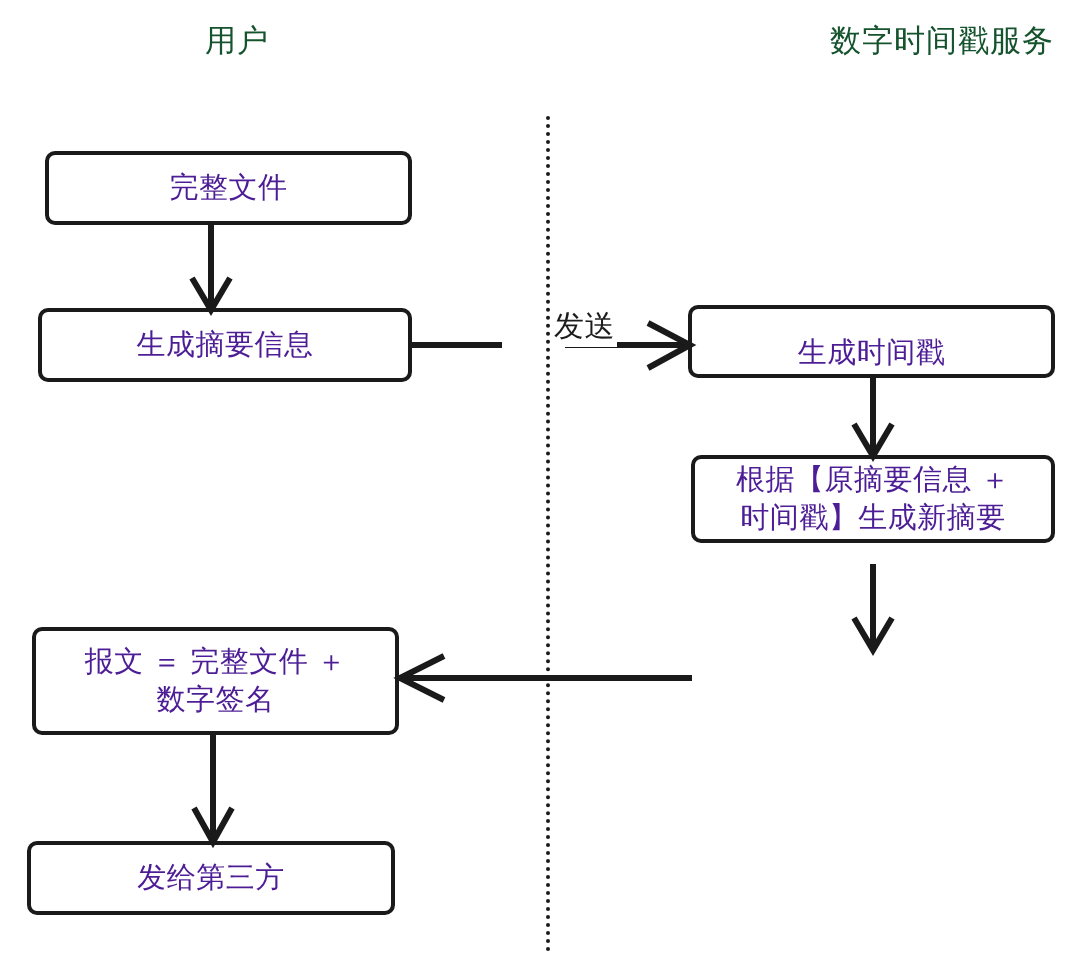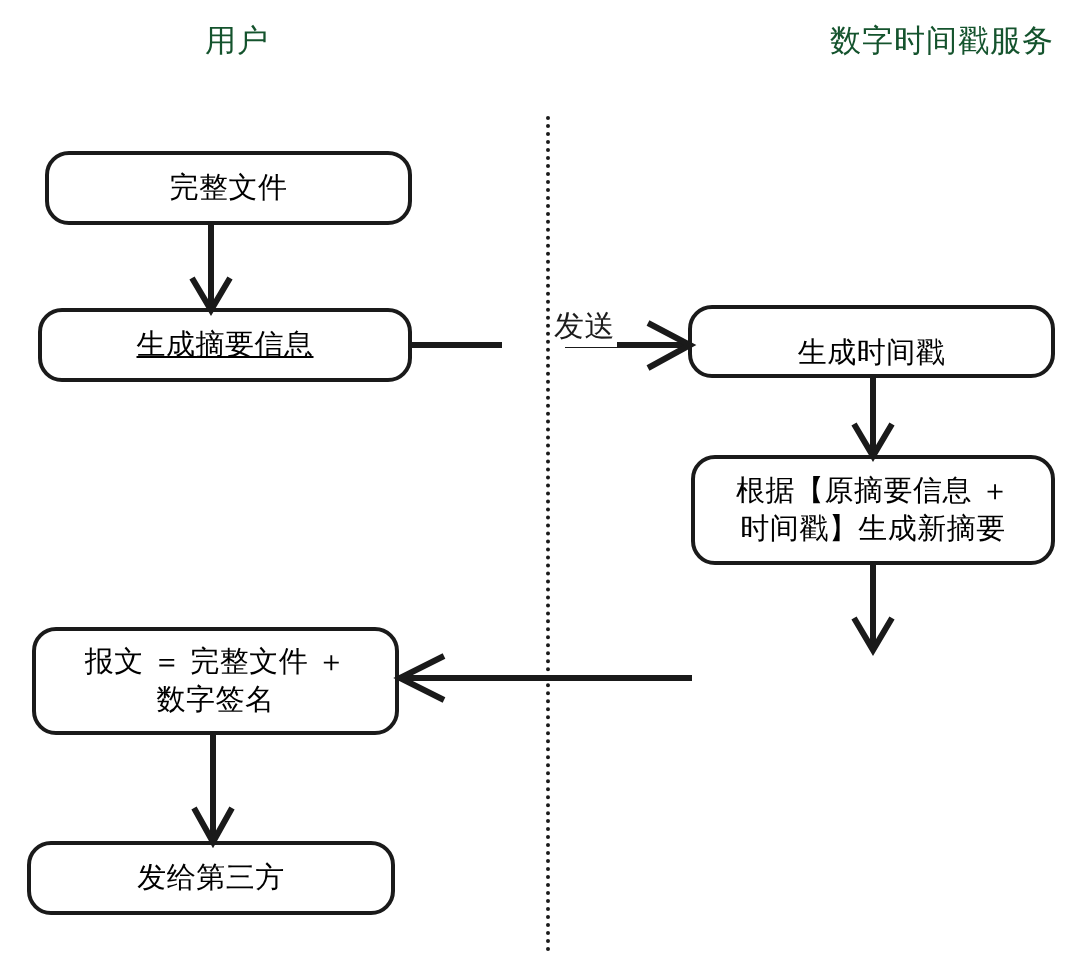--- a/index.html
+++ b/index.html
@@ -25,43 +25,43 @@
     white-space: nowrap;
     font-weight: 400;
   }
   #lane-title-left  { left: 205px; top: 20px; }
   #lane-title-right { left: 793px; top: 20px; margin-left: 37px; }
 
   .node {
     position: absolute;
     box-sizing: border-box;
     border: 4px solid #1a1a1a;
-    border-radius: 24px;
+    border-radius: 10px;
     background: #ffffff;
     display: flex;
     align-items: center;
     justify-content: center;
     text-align: center;
-    color: #000000;
+    color: #4c1d95;
     font-size: 29px;
     line-height: 1.30;
     letter-spacing: 0.5px;
     padding: 2px 10px;
   }
   .node .txt { display: block; white-space: pre-line; }
 
   
   #node-complete-file   { left: 45px;  top: 151px; width: 367px; height: 74px; }
-  #node-make-digest     { left: 38px;  top: 308px; width: 374px; height: 74px; text-decoration: underline; }
+  #node-make-digest     { left: 38px;  top: 308px; width: 374px; height: 74px; }
   #node-message-compose { left: 32px;  top: 627px; width: 367px; height: 108px; }
   #node-send-third      { left: 27px;  top: 841px; width: 368px; height: 74px; }
 
   
   #node-make-timestamp  { left: 688px; top: 305px; width: 367px; height: 73px; align-items: flex-end; }
-  #node-new-digest      { left: 691px; top: 455px; width: 364px; height: 110px; }
+  #node-new-digest      { left: 691px; top: 455px; width: 364px; height: 88px; }
   #node-make-signature  { left: 691px; top: 651px; width: 364px; height: 74px; }
 
   .divider {
     position: absolute;
     left: 546px;
     top: 116px;
     width: 0;
     height: 836px;
     border-left: 4px dotted #1a1a1a;
   }

